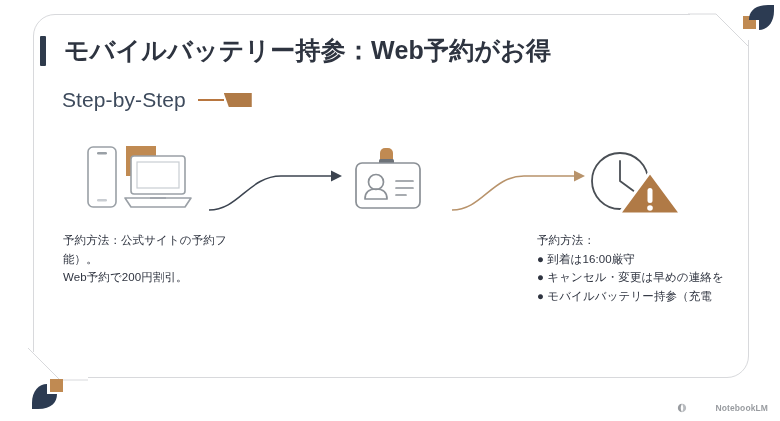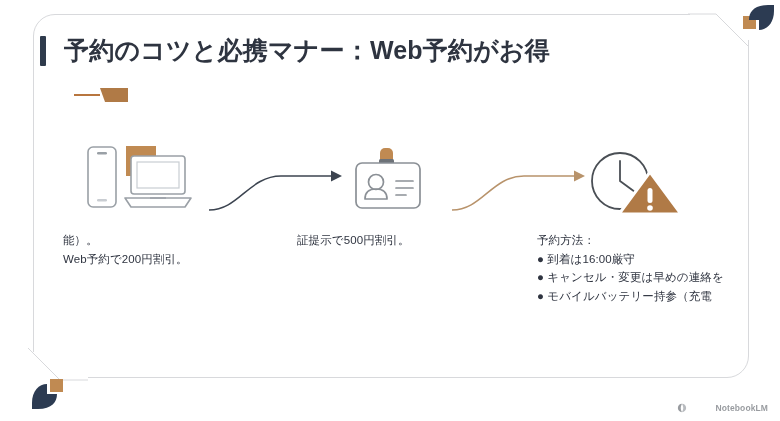--- a/index.html
+++ b/index.html
@@ -157,24 +157,25 @@
     <path d="M26 3 C12 3 7 10 7 18 L17 18 L17 28 C25 28 32 21 32 9 L32 3 Z" fill="#2c3b52"></path>
   </svg>
 
   <svg class="leaf" style="left:30px; top:378px;" width="34" height="34" viewBox="0 0 34 34">
     <rect x="20" y="1" width="13" height="13" fill="#c08a52"></rect>
     <path d="M8 31 C22 31 27 24 27 16 L17 16 L17 6 C9 6 2 13 2 25 L2 31 Z" fill="#2c3b52"></path>
   </svg>
 
   <div class="title-row">
     <div class="title-bar"></div>
-    <div class="title-text">予約のコツと必携マナー：Web予約がお得</div>
+    <div class="title-text">モバイルバッテリー持参：Web予約がお得</div>
   </div>
 
   <div class="sbs-wrap">
+    <div class="sbs-text">Step-by-Step</div>
     <div class="sbs-line"></div>
     <div class="sbs-flag"></div>
   </div>
 
   <svg class="icon-slot" id="icon-devices" width="125" height="72" viewBox="0 0 125 72">
     <rect x="46" y="3" width="30" height="30" fill="#c08a52"></rect>
     <rect x="8" y="4" width="28" height="60" rx="5" ry="5" fill="#ffffff" stroke="#9aa0a6" stroke-width="1.6"></rect>
     <rect x="17" y="9" width="10" height="2.4" rx="1.2" fill="#9aa0a6"></rect>
     <rect x="17" y="56" width="10" height="2.4" rx="1.2" fill="#c9cdd2"></rect>
     <rect x="51" y="13" width="54" height="38" rx="3" ry="3" fill="#ffffff" stroke="#9aa0a6" stroke-width="1.6"></rect>
@@ -206,26 +207,26 @@
     <path d="M4 46 C34 46 44 12 76 12 L128 12" fill="none" stroke="#3c4450" stroke-width="1.5"></path>
     <path d="M126 6.5 L137 12 L126 17.5 Z" fill="#3c4450"></path>
   </svg>
 
   <svg class="arrow" id="arrow-2" width="142" height="48" viewBox="0 0 142 48">
     <path d="M4 46 C34 46 44 12 76 12 L128 12" fill="none" stroke="#b8936b" stroke-width="1.5"></path>
     <path d="M126 6.5 L137 12 L126 17.5 Z" fill="#b8936b"></path>
   </svg>
 
   <div class="col" id="col-1">
+    <p>予約方法：公式サイトの予約フ</p>
     <p>能）。</p>
     <p>Web予約で200円割引。</p>
   </div>
 
   <div class="col" id="col-2">
-    <p>証提示で500円割引。</p>
   </div>
 
   <div class="col" id="col-3">
     <p>予約方法：</p>
     <p class="bullet-line">● 到着は16:00厳守</p>
     <p class="bullet-line">● キャンセル・変更は早めの連絡を</p>
     <p class="bullet-line">● モバイルバッテリー持参（充電</p>
   </div>
 
   <div class="wm">

